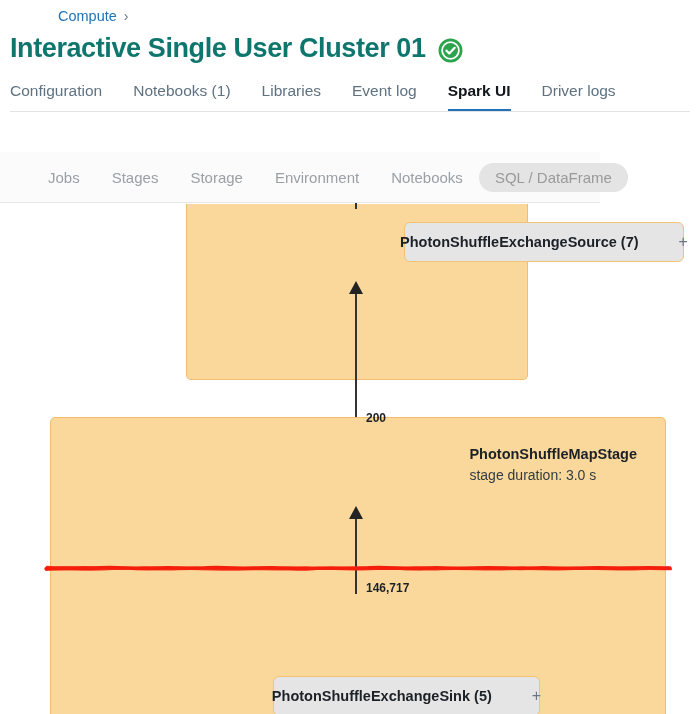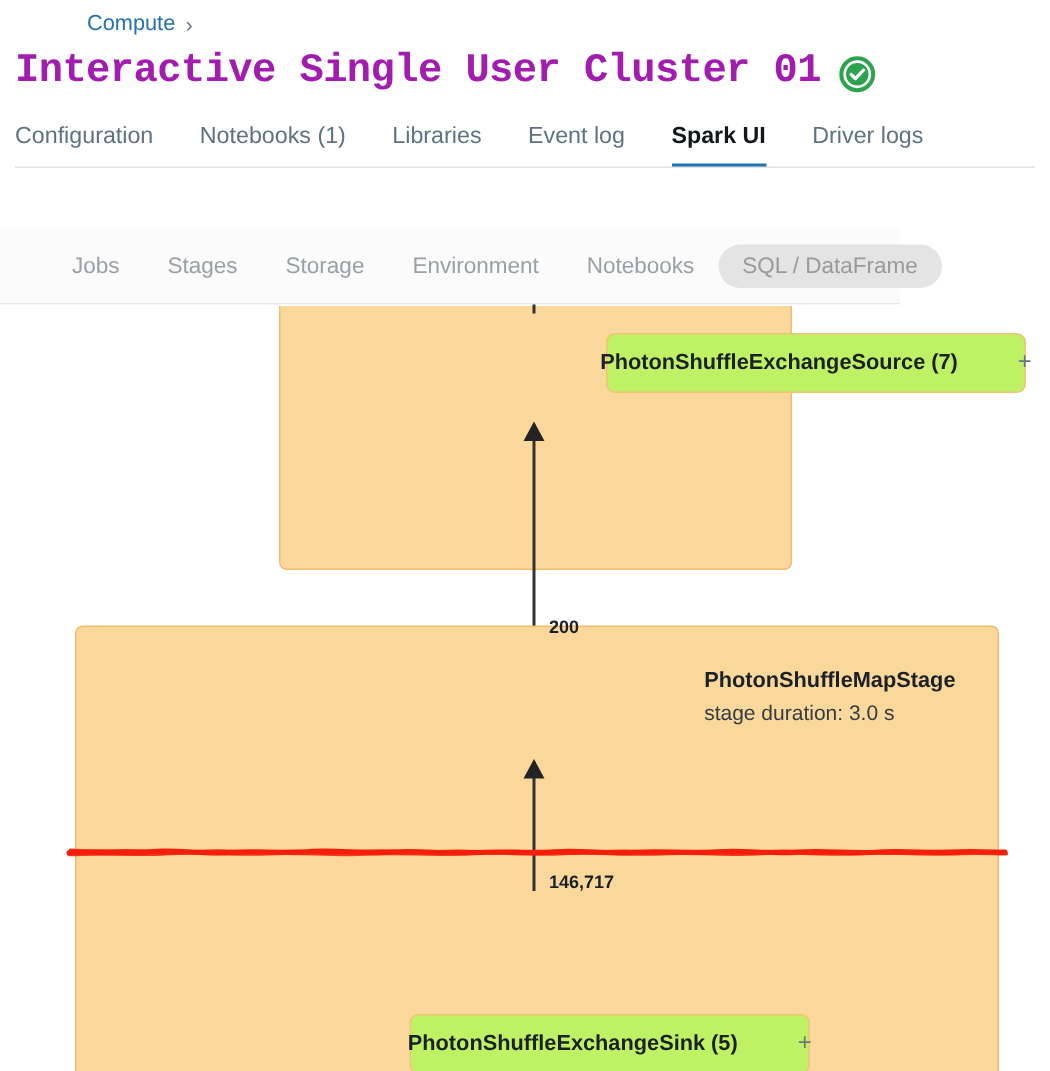--- a/index.html
+++ b/index.html
@@ -45,23 +45,22 @@
     position: absolute;
     top: 33px; left: 10px;
     display: flex;
     align-items: center;
     gap: 12px;
   }
   .page-title {
     font-size: 27px;
     font-weight: bold;
     letter-spacing: -0.4px;
-    color: #a21caf;
-    white-space: nowrap;
-    font-family: Liberation Mono, monospace;
+    color: #0f766e;
+    white-space: nowrap;
   }
   .status-check { width: 25px; height: 25px; display: block; margin-top: 3px; }
 
   
   .tabs {
     position: absolute;
     top: 79px; left: 10px;
     width: 690px;
     display: flex;
     align-items: flex-end;
@@ -185,21 +184,21 @@
     cursor: pointer;
     padding: 0 14px;
   }
   .node .plus {
     font-weight: normal;
     color: #6b7680;
     margin-left: 7px;
     font-size: 16px;
   }
   .node.amber {
-    background: #bef264;
+    background: #e5e5e5;
     border: 1px solid #f0c376;
     gap: 33px;
   }
 
   .node-source { left: 217px; top: 18px; width: 280px; height: 40px; }
   .node-sink   { left: 222px; top: 258px; width: 267px; height: 40px; }
 
   
   .edge {
     position: absolute;

